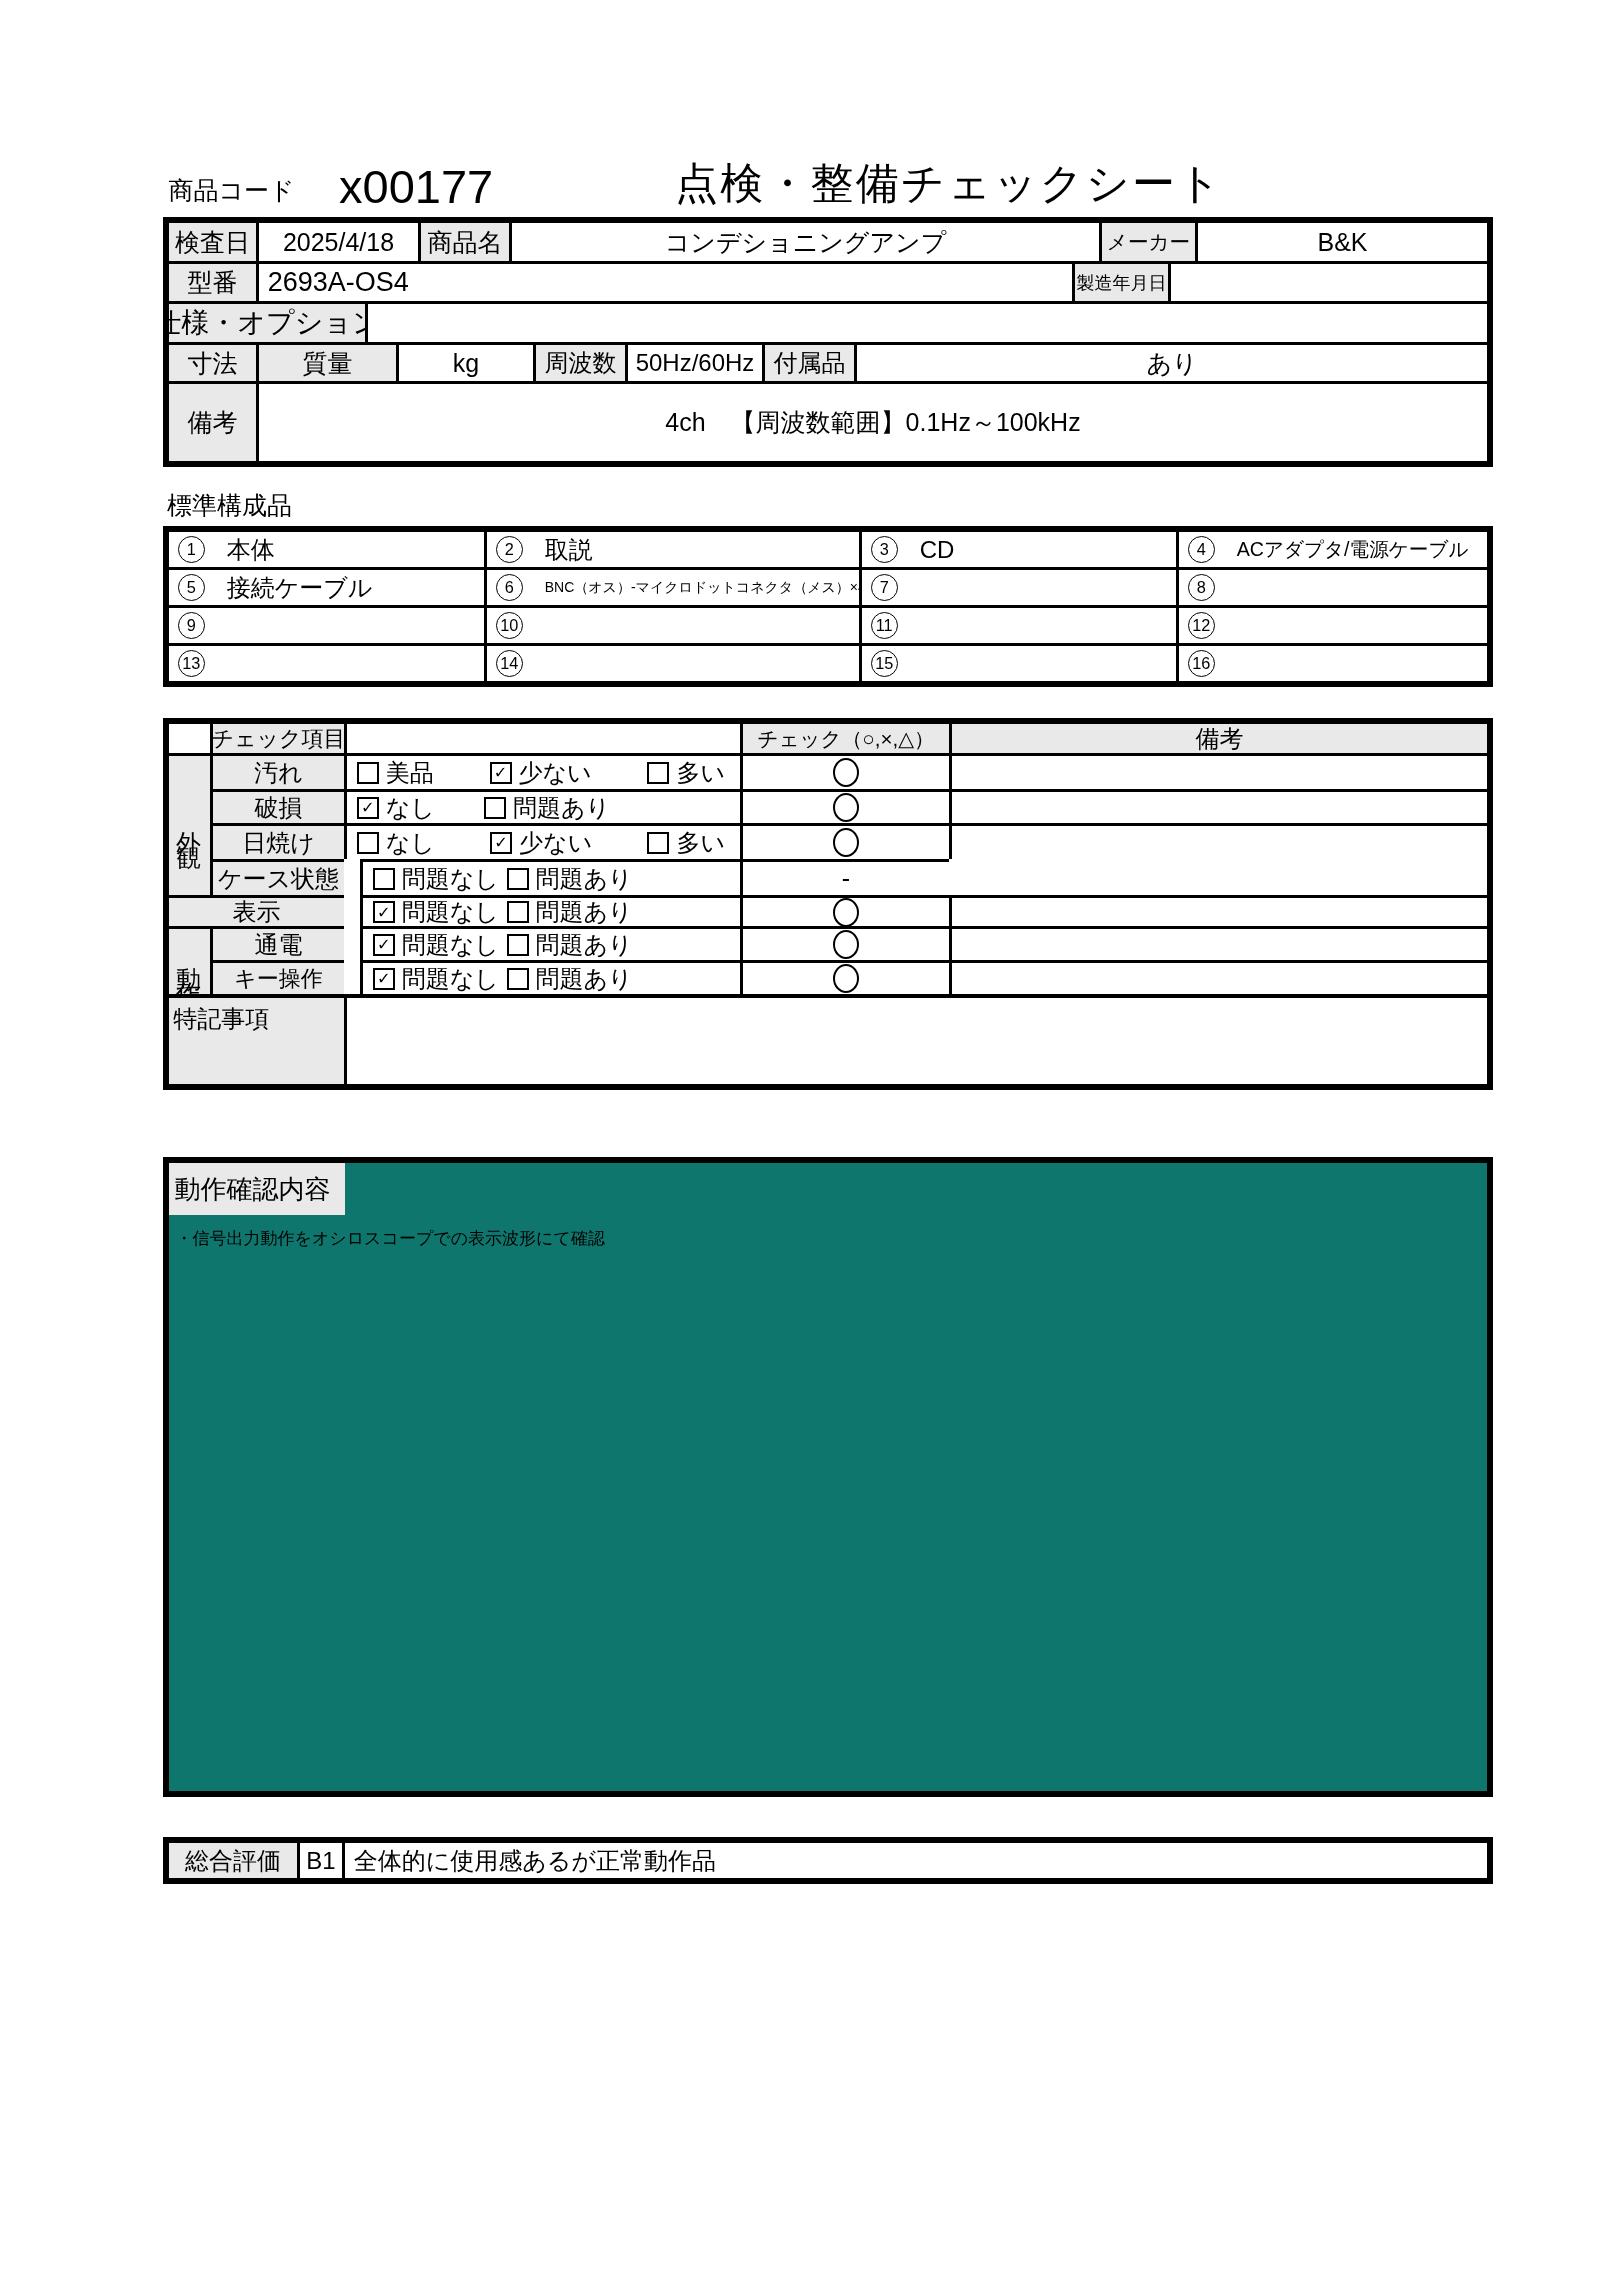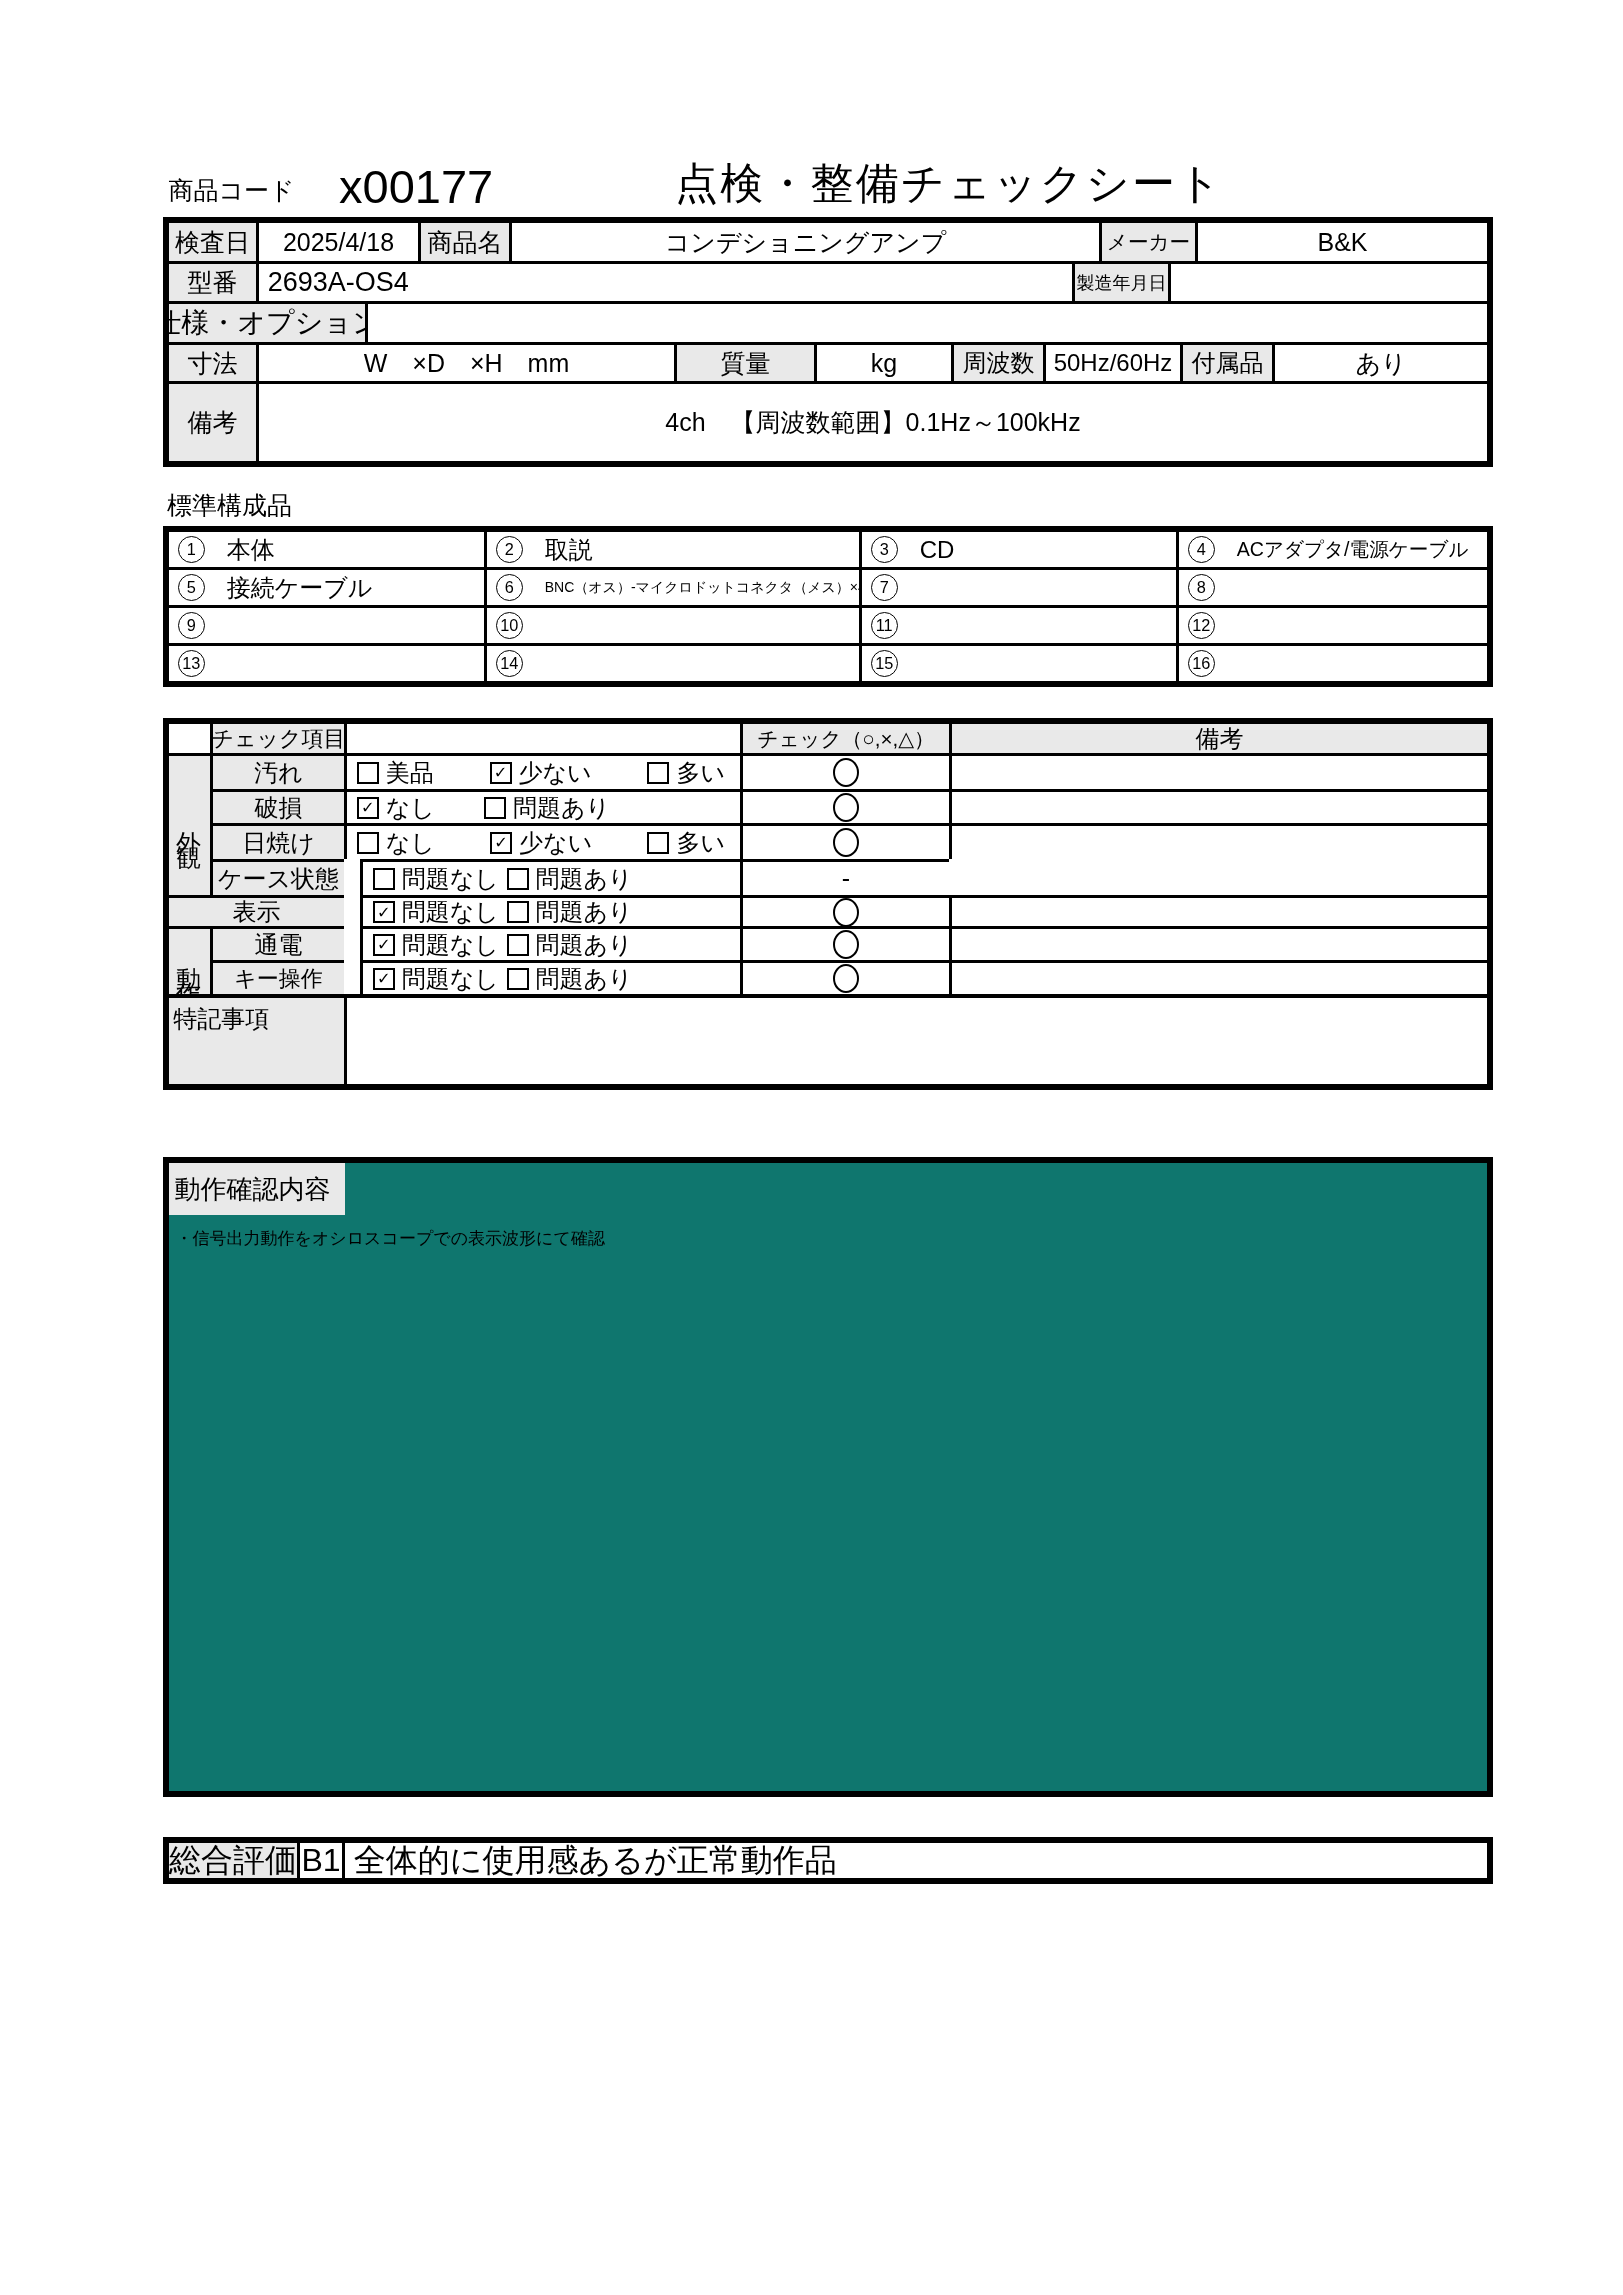--- a/index.html
+++ b/index.html
@@ -57,21 +57,21 @@
   .check-val { font-size:25px; }
   .ring { display:inline-block; width:22px; height:25px; border:2.2px solid #000; border-radius:50%; }
   .notes-lab { justify-content:flex-start !important; align-items:flex-start !important; padding:5.4px 4.3px; }
   
   #opbox { position:absolute; left:163px; top:1157px; width:1330px; height:640px;
            border:6.5px solid #000; box-sizing:border-box; background:#0f766e; }
   .op-label { display:inline-block; background:#e9e9e9; font-size:26px; padding:8.7px 15px 8.7px 5.4px; }
   .op-line { margin:12px 0 0 6.5px; font-size:17px; }
   
   #overall { top:1837px; height:47px; display:flex; }
-  #overall .cell { font-size:32px; }
+  #overall .cell { font-size:24px; }
 </style>
 </head>
 <body>
 
 <div class="page">
 
   <div class="hdr">
     <span class="pc-label">商品コード</span>
     <span class="pc-code">x00177</span>
     <span class="sheet-title">点検・整備チェックシート</span>
@@ -91,21 +91,20 @@
       <div class="cell left" style="width:816px;font-size:27px">2693A-OS4</div>
       <div class="cell lab" style="width:96px;font-size:18px">製造年月日</div>
       <div class="cell grow"></div>
     </div>
     <div class="trow" style="height:38px">
       <div class="cell lab" style="width:196px;font-size:28px">仕様・オプション</div>
       <div class="cell grow"></div>
     </div>
     <div class="trow" style="height:36px">
       <div class="cell lab" style="width:87px">寸法</div>
-      <div class="cell" style="width:418px">W　×D　×H　mm</div>
       <div class="cell lab" style="width:140px">質量</div>
       <div class="cell" style="width:137px">kg</div>
       <div class="cell lab" style="width:92px;font-size:24px">周波数</div>
       <div class="cell" style="width:137px;font-size:24px">50Hz/60Hz</div>
       <div class="cell lab" style="width:92px;font-size:24px">付属品</div>
       <div class="cell grow">あり</div>
     </div>
     <div class="trow" style="height:77px">
       <div class="cell lab" style="width:87px">備考</div>
       <div class="cell grow">4ch　【周波数範囲】0.1Hz～100kHz</div>

